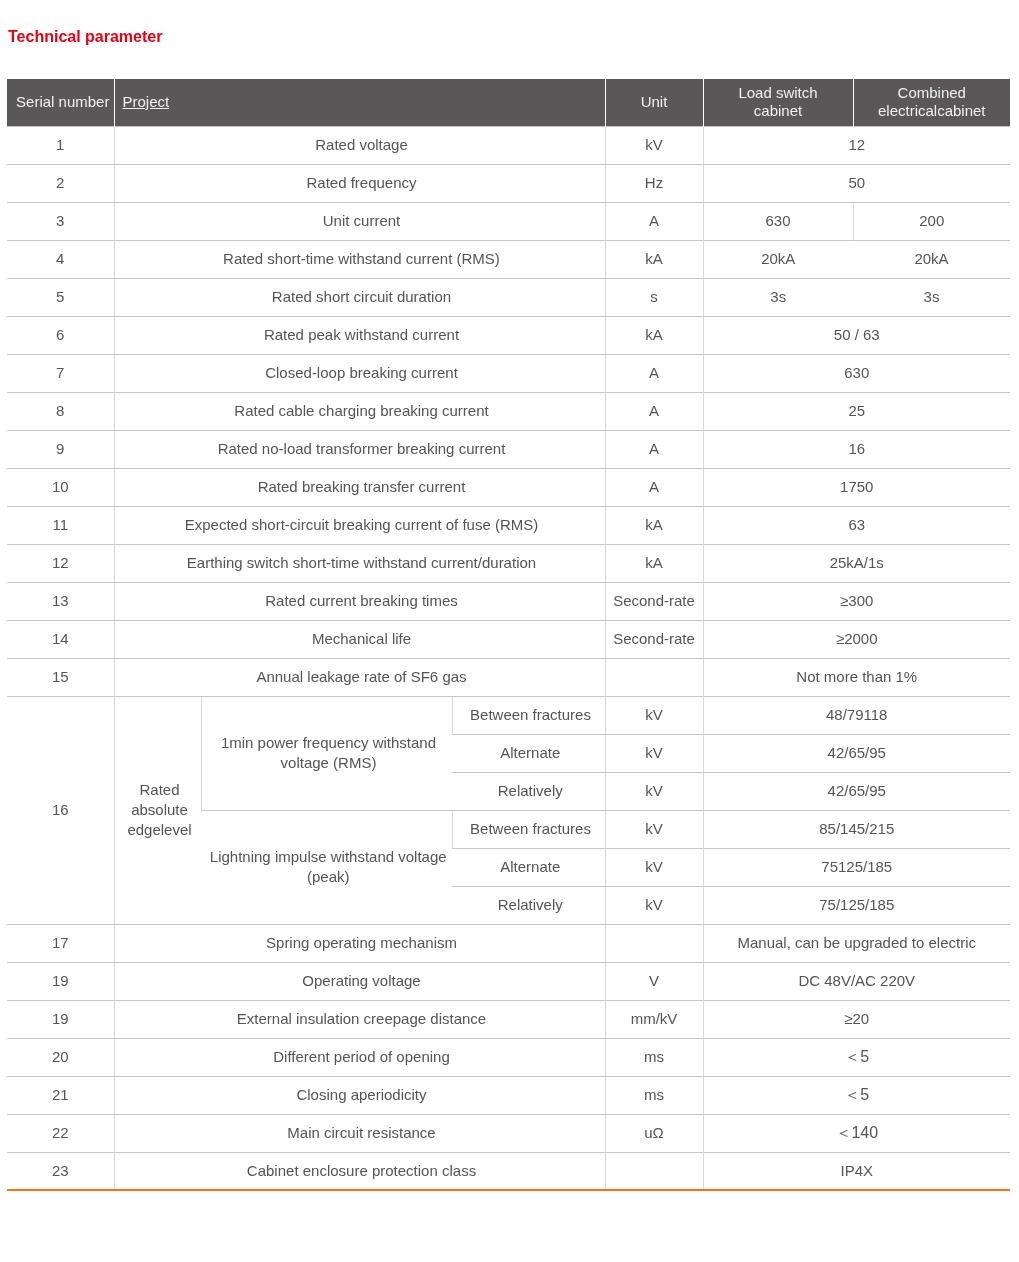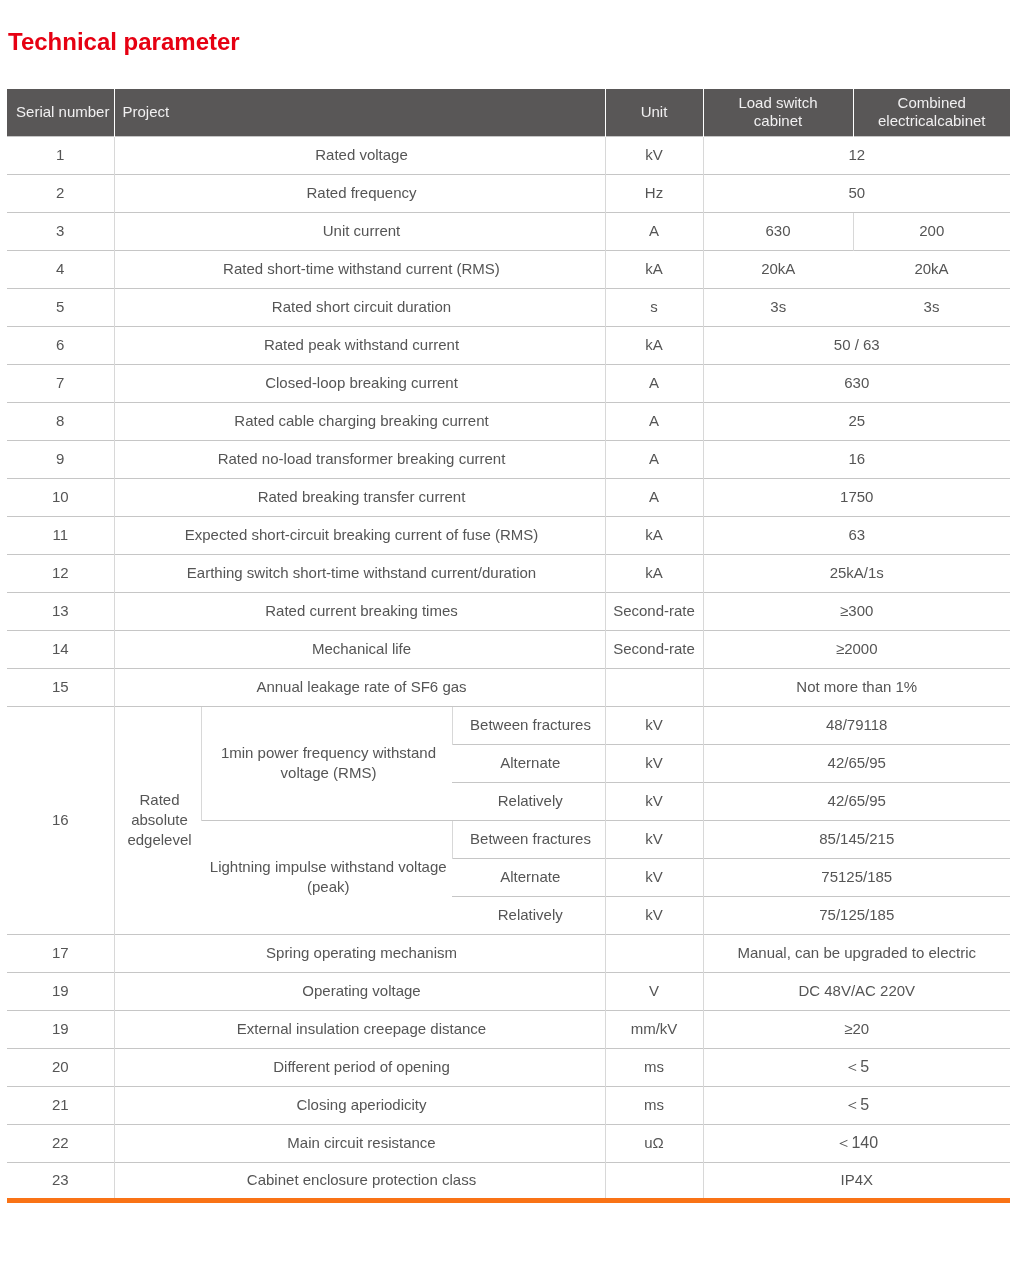--- a/index.html
+++ b/index.html
@@ -6,21 +6,21 @@
   html, body { background: #ffffff; }
   body {
     width: 1019px;
     height: 1262px;
     font-family: "Liberation Sans", sans-serif;
     color: #555555;
     overflow: hidden;
   }
   .page-title {
     margin: 28px 0 0 8px;
-    font-size: 24px;
+    font-size: 16px;
     font-weight: bold;
     color: #e60012;
     letter-spacing: 0px;
   }
   table.spec {
     margin: 33px 0 0 7px;
     width: 1003px;
     border-collapse: collapse;
     table-layout: fixed;
     font-size: 15px;
@@ -33,33 +33,33 @@
     font-weight: normal;
     font-size: 15px;
     height: 47px;
     border-right: 1px solid #ffffff;
     text-align: center;
     line-height: 1.25;
     padding: 2px 20px;
   }
   thead th:last-child { border-right: none; }
   thead th.h-serial { text-align: center; padding: 2px 0 2px 5px; }
-  thead th.h-project { text-align: left; padding: 2px 0 2px 8px; }
+  thead th.h-project { text-align: left; padding: 2px 0 2px 8px; text-decoration: underline; }
   
   tbody td {
     height: 38px;
     border-top: 1px solid #c6c6c6;
     border-left: 1px solid #d8d8d8;
     text-align: center;
     padding: 2px 4px;
     line-height: 1.35;
     background: #ffffff;
   }
   tbody td:first-child { border-left: none; }
-  tbody tr:last-child td { border-bottom: 5px solid #f97316; }
+  tbody tr:last-child td { border-bottom: 2px solid #f97316; }
   td.c-project, td.c-glabel, td.c-mlabel, td.c-slabel {
     text-align: center;
     padding-left: 8px;
   }
   td.noline { border-left: none; }
   .sym { font-size: 16px; }
 </style>
 </head>
 <body>
 

